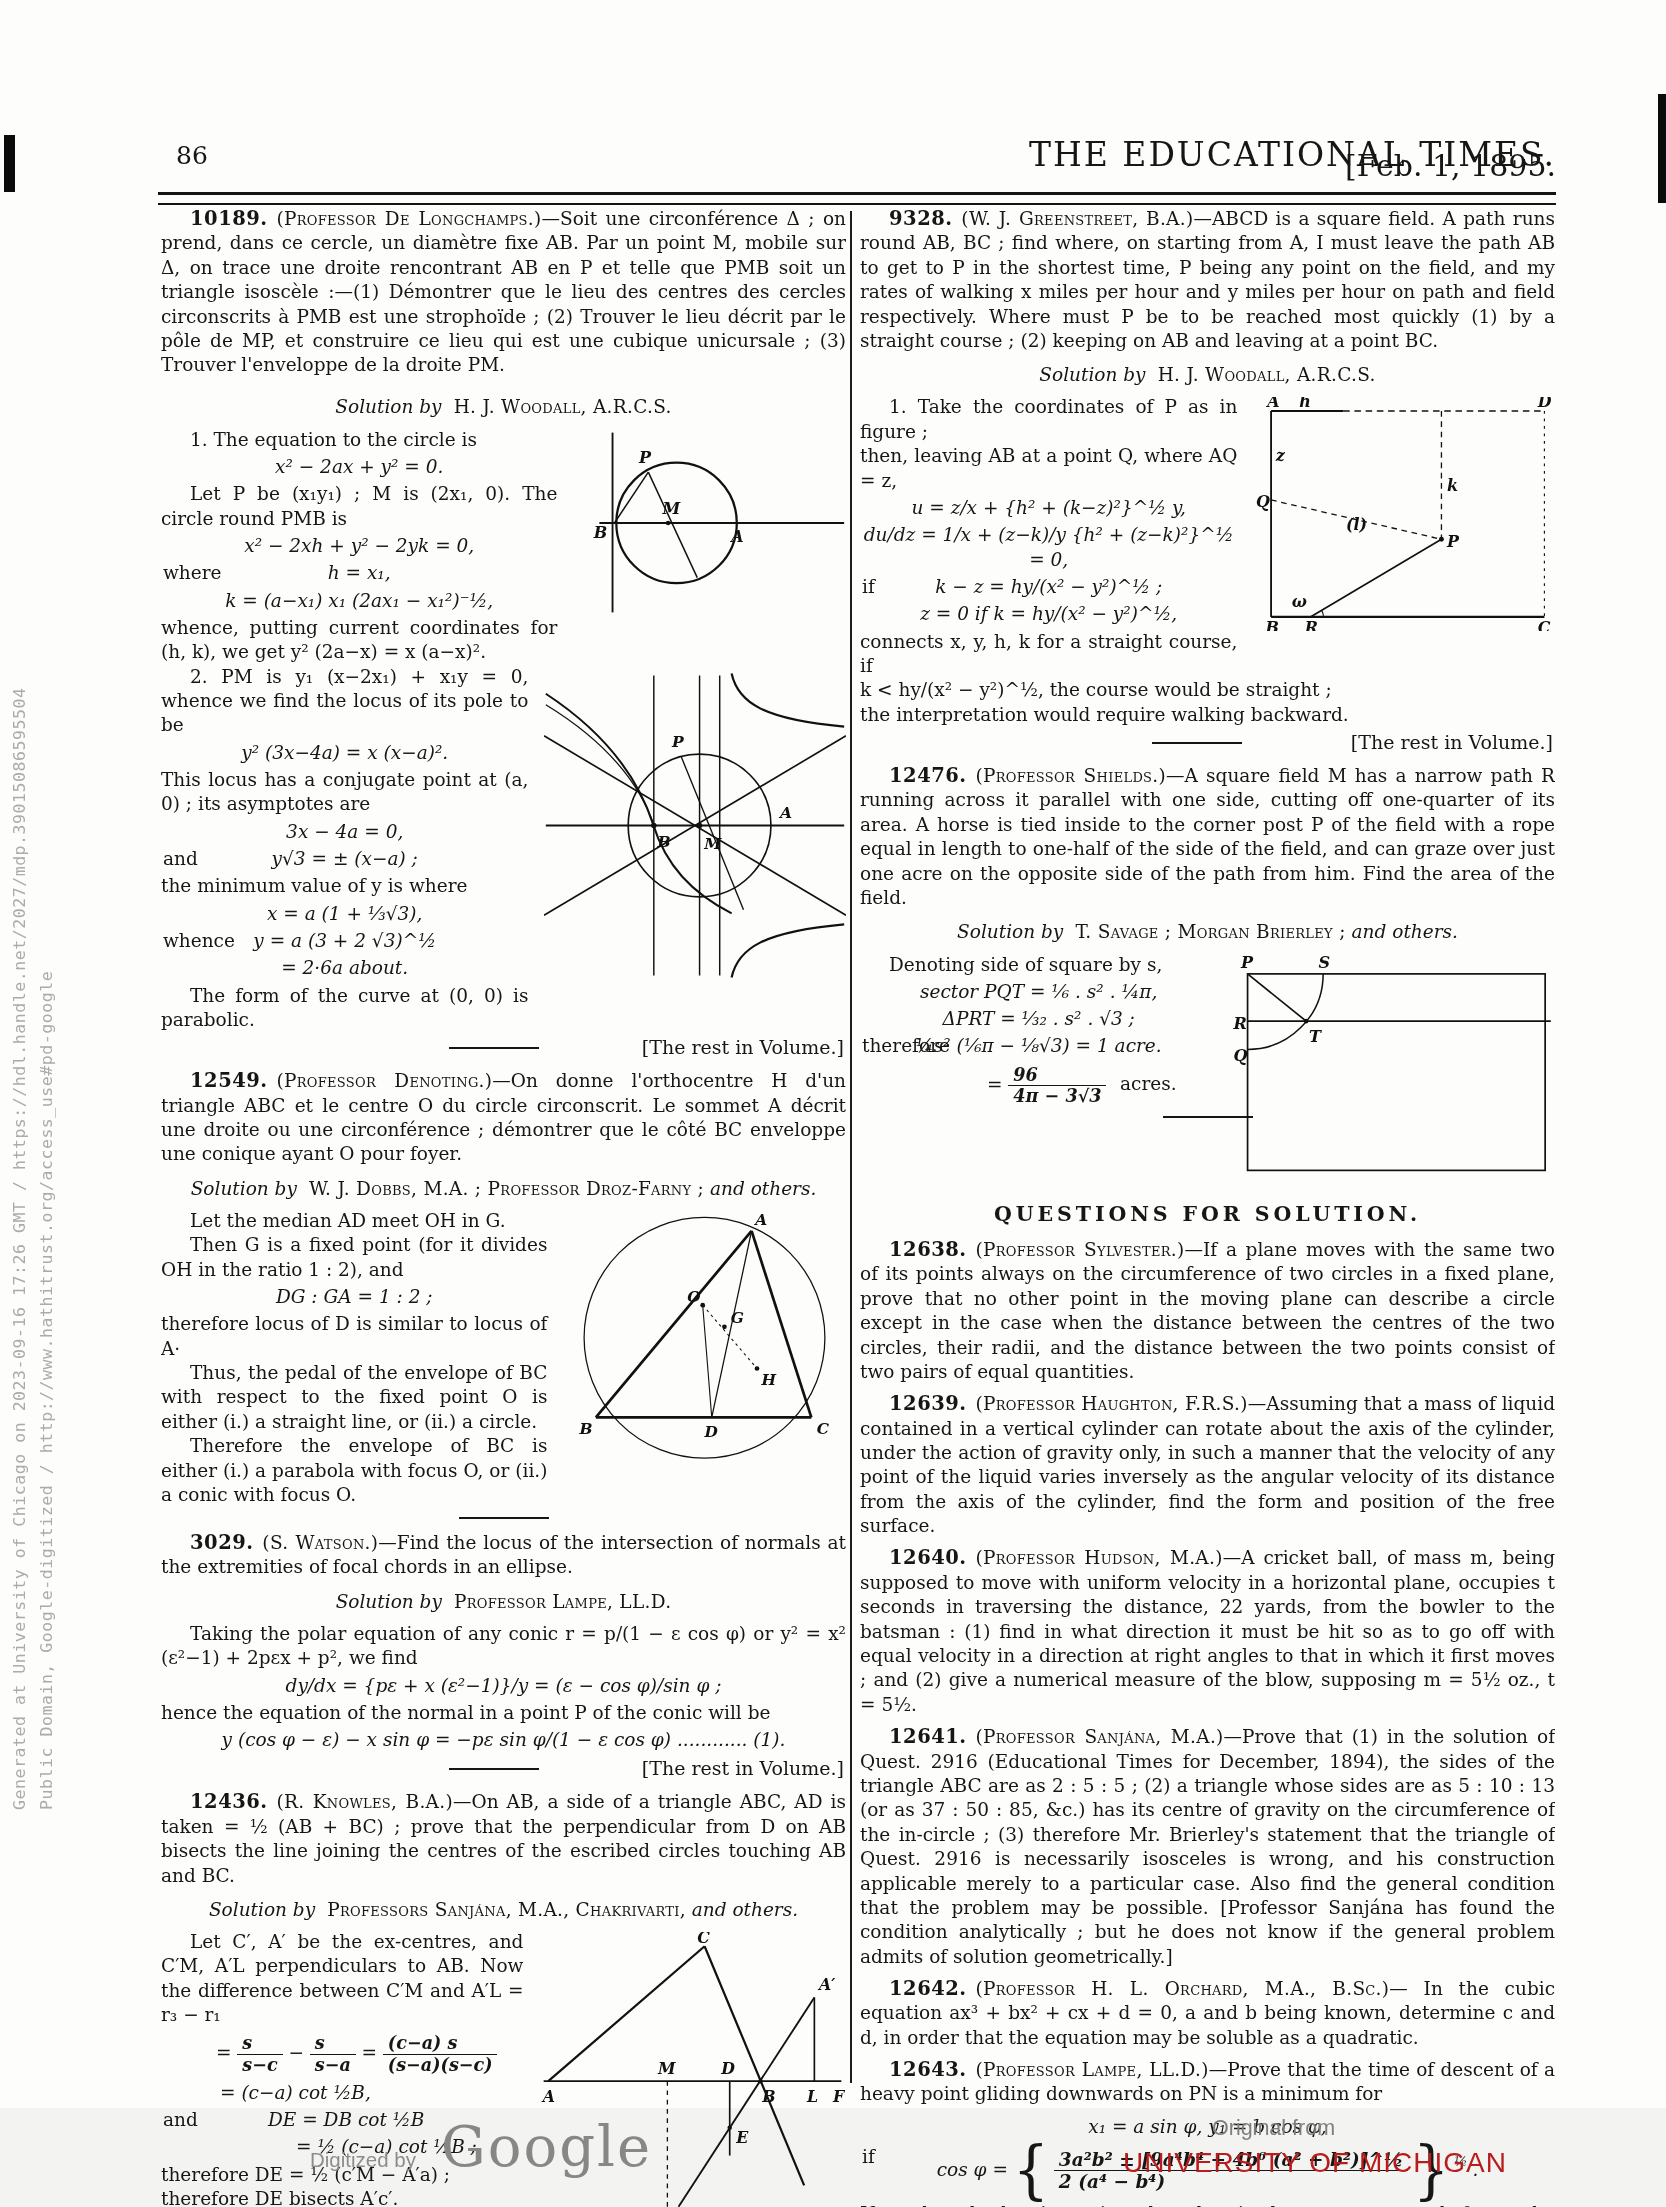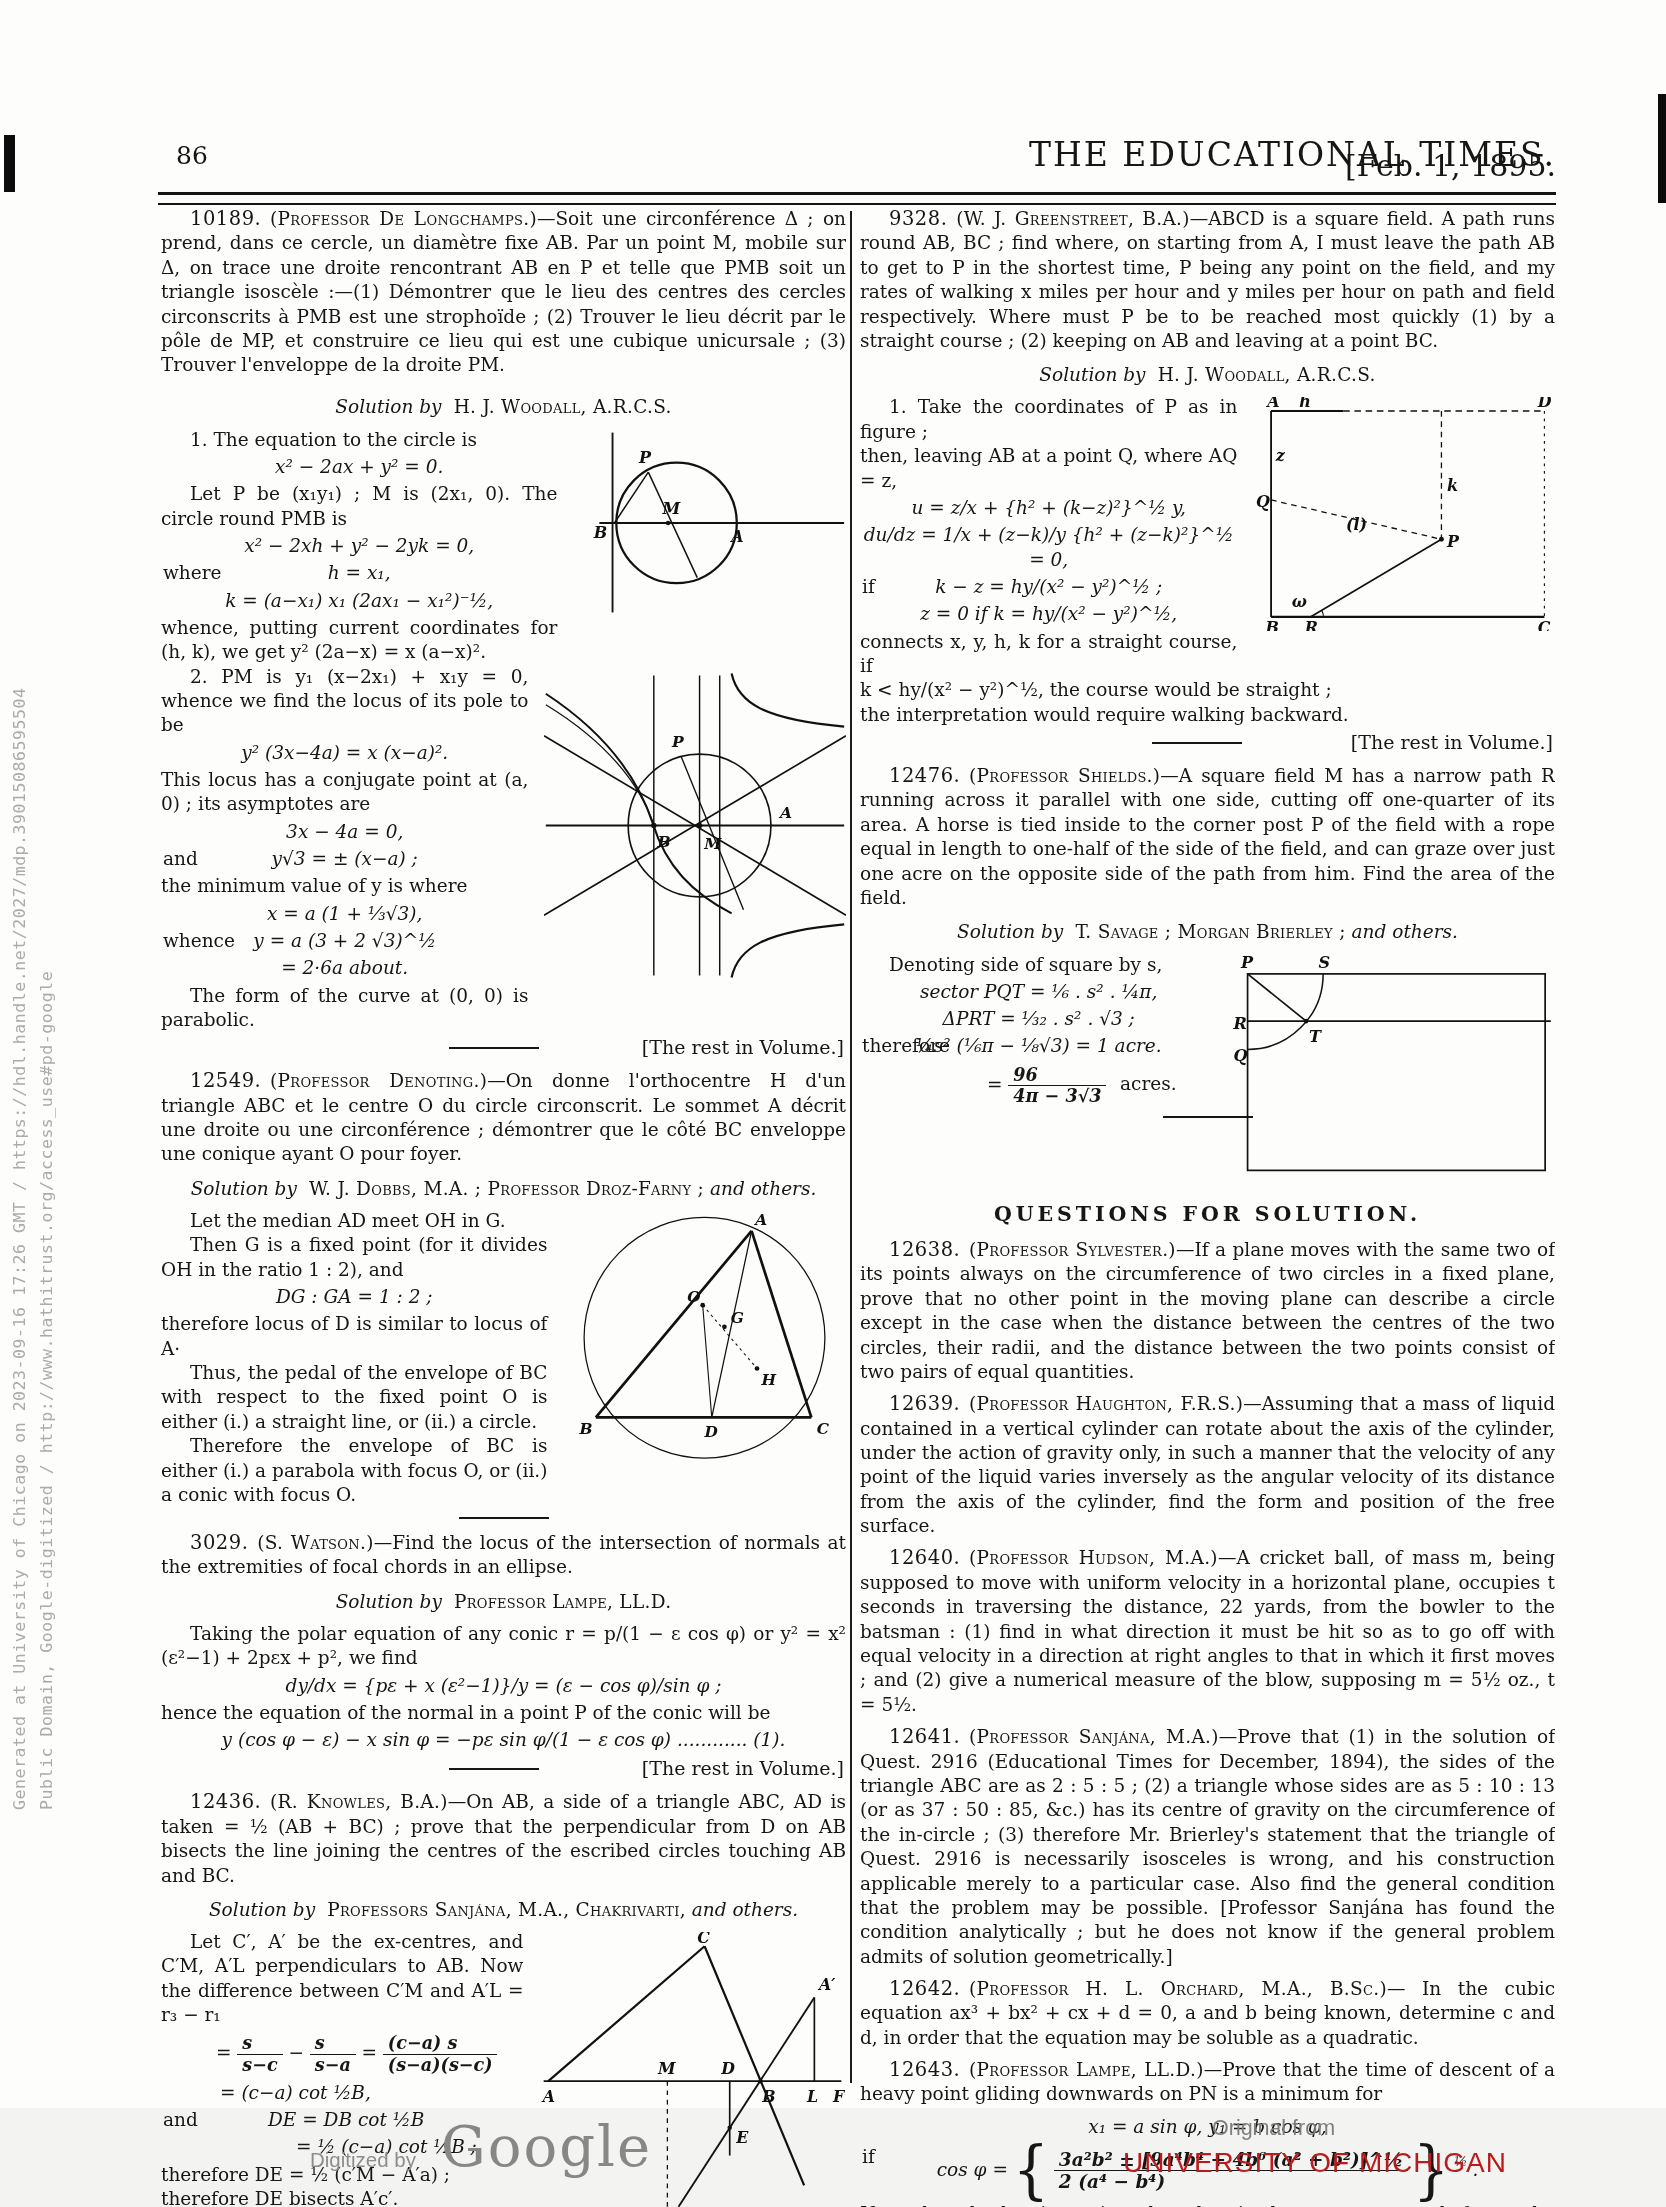--- a/index.html
+++ b/index.html
@@ -22,21 +22,21 @@
   .hdate{position:absolute;right:0;top:15px;font-size:30px;}
   .double-rule{position:absolute;left:158px;top:192px;width:1398px;height:7.8px;
                border-top:3.9px solid #141414;border-bottom:2px solid #141414;}
   .col-rule{position:absolute;left:850px;top:211px;width:2px;height:1872px;background:#1c1c1c;}
   
   .col{position:absolute;top:207px;font-size:18.5px;line-height:24.4px;}
   .col-left{left:161px;width:685px;}
   .col-right{left:860px;width:695px;}
   .sect{overflow:hidden;}
   .prob{margin:0 0 7.8px;text-align:justify;text-indent:29px;}
-  .pnum{font-weight:normal;letter-spacing:0.5px;margin-right:8.8px;font-size:19.5px;}
+  .pnum{font-weight:bold;letter-spacing:0.5px;margin-right:8.8px;font-size:19.5px;}
   .sc{font-variant:small-caps;letter-spacing:0.3px;}
   .solhead{text-align:center;margin:9.8px 0 7.8px;}
   .solhead .pref{font-style:italic;margin-right:5.9px;}
   .solhead .suff{font-style:italic;}
   .line{margin:0;text-align:justify;}
   .indent{text-indent:29px;}
   .eqrow{position:relative;text-align:center;margin:2.9px 0;}
   .eq{font-style:italic;}
   .eqlbl{position:absolute;left:2px;top:0;font-style:normal;}
   .restrow{position:relative;height:31px;margin:2px 0 3.9px;}

